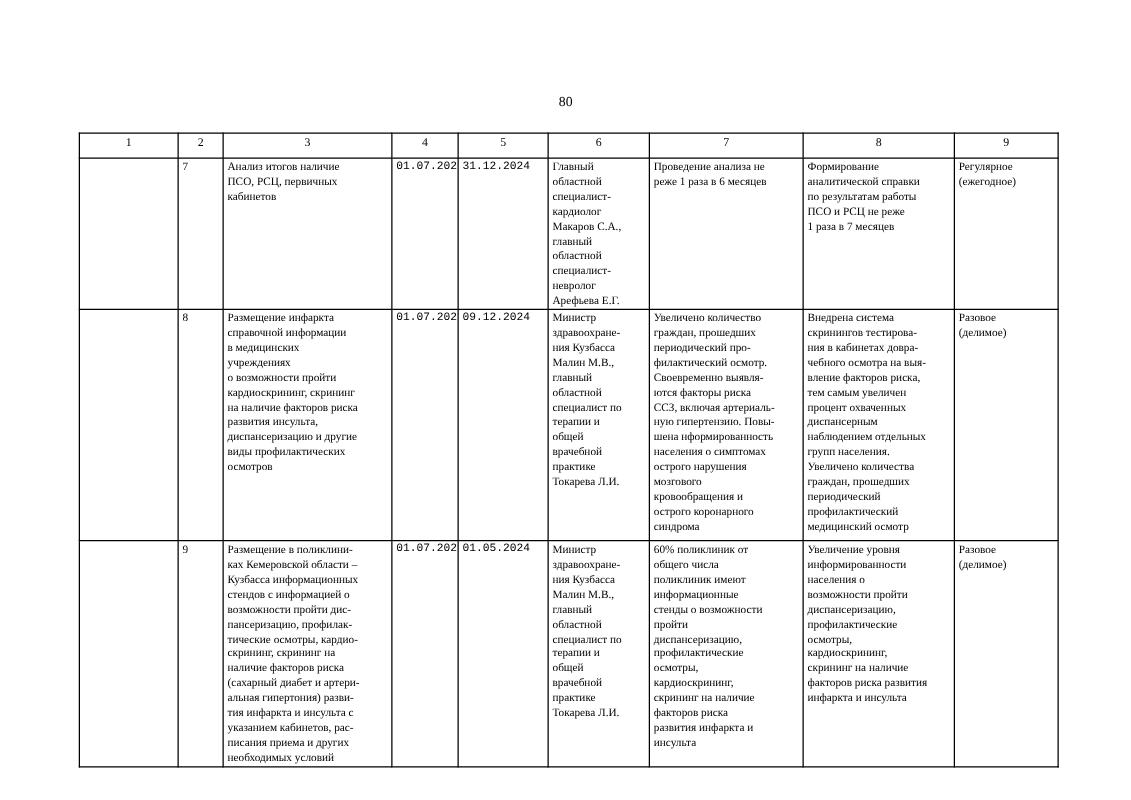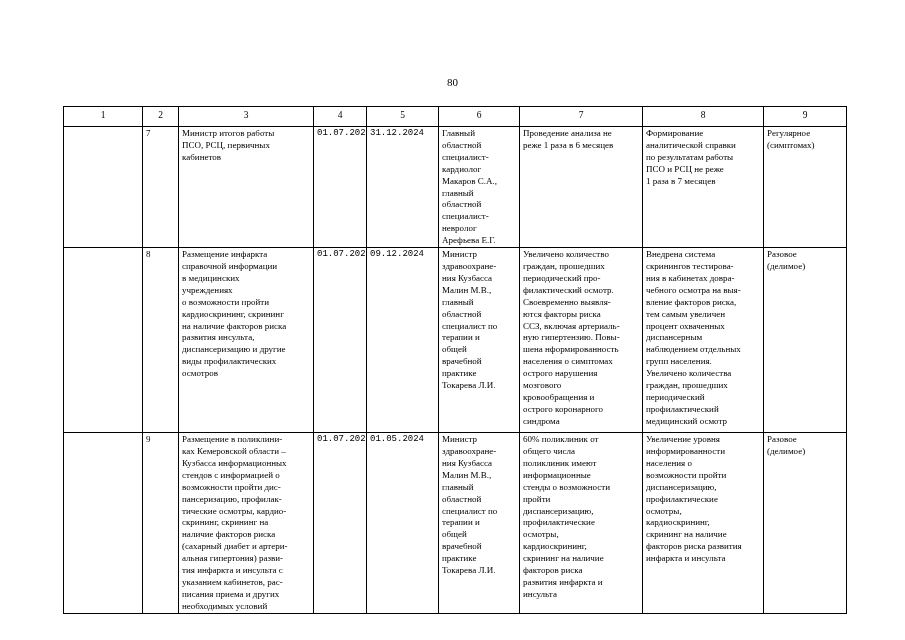--- a/index.html
+++ b/index.html
@@ -93,21 +93,21 @@
       <th>5</th>
       <th>6</th>
       <th>7</th>
       <th>8</th>
       <th>9</th>
     </tr>
 
     <tr class="row-7">
       <td></td>
       <td class="num-cell">7</td>
-      <td>Министр итогов работы
+      <td>Анализ итогов наличие
 ПСО, РСЦ, первичных
 кабинетов</td>
       <td class="date-cell">01.07.2021</td>
       <td class="date-cell">31.12.2024</td>
       <td>Главный
 областной
 специалист-
 кардиолог
 Макаров С.А.,
 главный
@@ -116,21 +116,21 @@
 невролог
 Арефьева Е.Г.</td>
       <td>Проведение анализа не
 реже 1 раза в 6 месяцев</td>
       <td>Формирование
 аналитической справки
 по результатам работы
 ПСО и РСЦ не реже
 1 раза в 7 месяцев</td>
       <td>Регулярное
-(симптомах)</td>
+(ежегодное)</td>
     </tr>
 
     <tr class="row-8">
       <td></td>
       <td class="num-cell">8</td>
       <td>Размещение инфаркта
 справочной информации
 в медицинских
 учреждениях
 о возможности пройти

